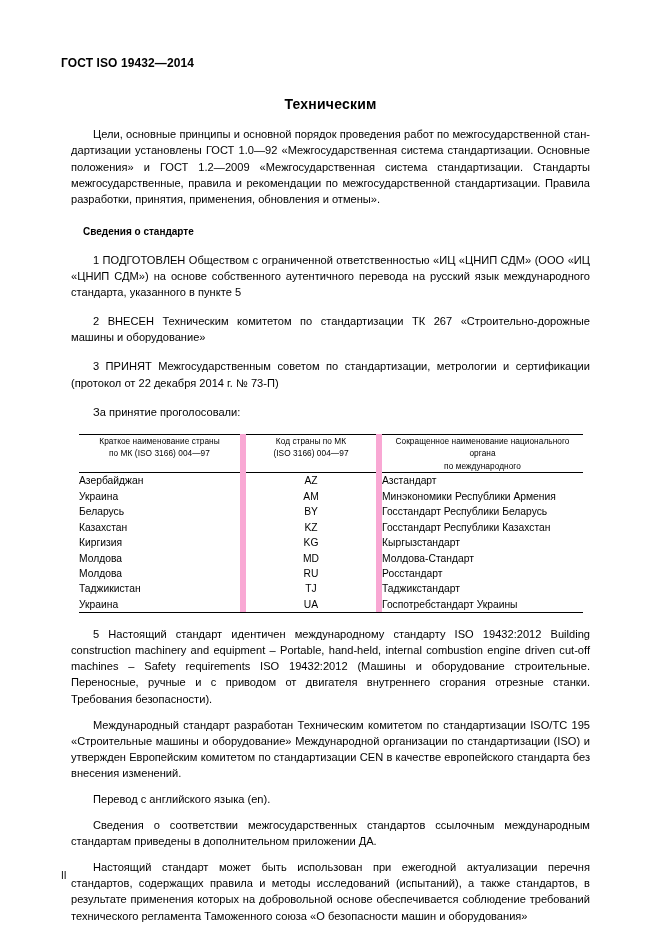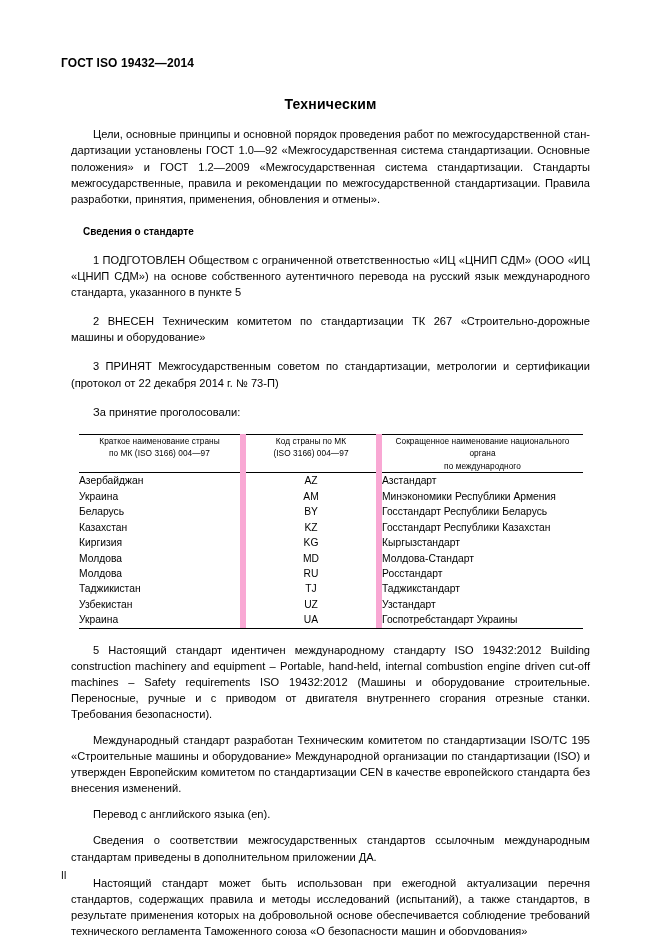--- a/index.html
+++ b/index.html
@@ -206,25 +206,20 @@
               <td class="td-country">Молдова</td>
               <td class="td-code vline">RU</td>
               <td class="td-body vline">Росстандарт</td>
             </tr>
             <tr>
               <td class="td-country">Таджикистан</td>
               <td class="td-code vline">TJ</td>
               <td class="td-body vline">Таджикстандарт</td>
             </tr>
             <tr>
-              <td class="td-country">Узбекистан</td>
-              <td class="td-code vline">UZ</td>
-              <td class="td-body vline">Узстандарт</td>
-            </tr>
-            <tr>
               <td class="td-country body-pad-bot">Украина</td>
               <td class="td-code vline body-pad-bot">UA</td>
               <td class="td-body vline body-pad-bot">Госпотребстандарт Украины</td>
             </tr>
           </tbody>
       </table>
       <div class="rule-bot"></div>
     </div>
 
 

